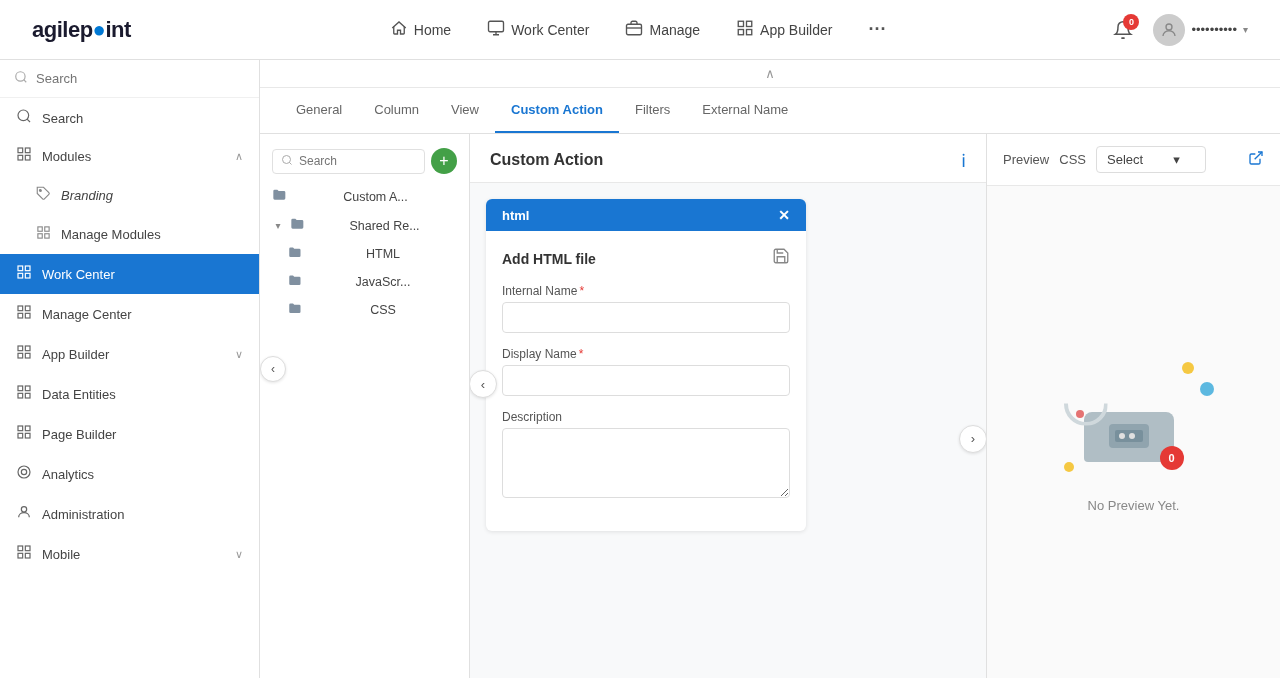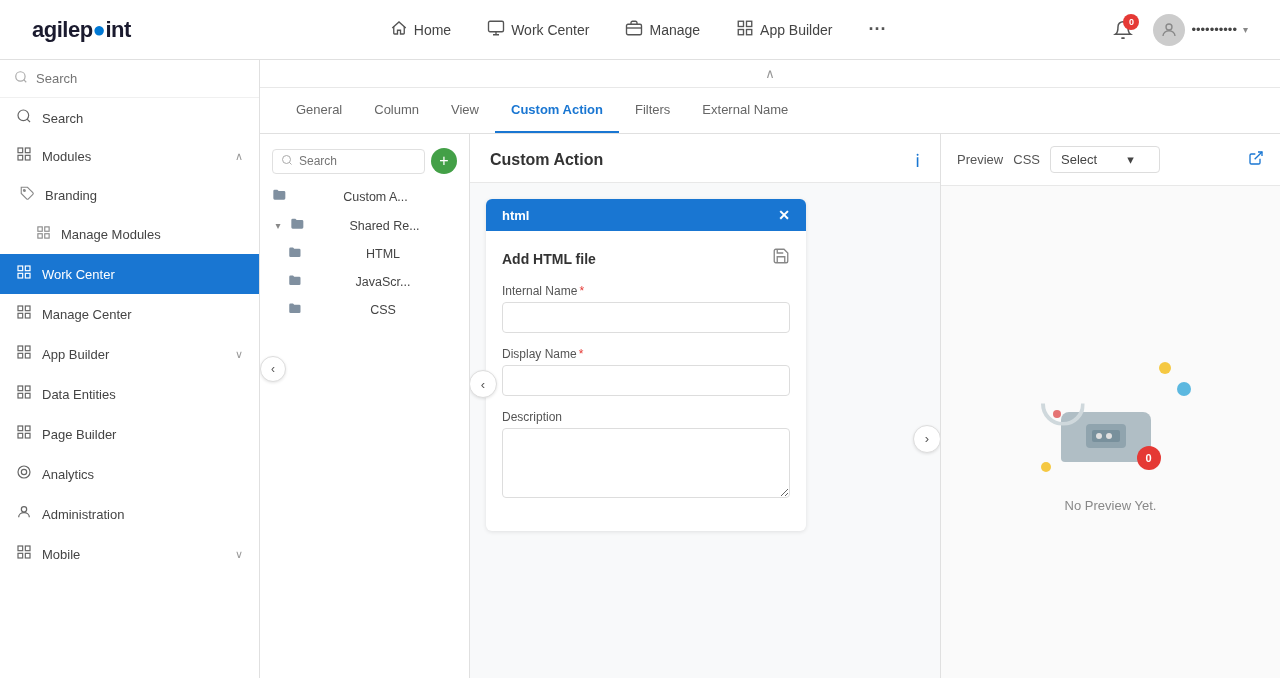--- a/index.html
+++ b/index.html
@@ -86,21 +86,21 @@
     .form-label .required { color: #e53935; margin-left: 2px; }
     .form-input { width: 100%; border: 1px solid #ddd; border-radius: 4px; padding: 7px 10px; font-size: 13px; outline: none; }
     .form-textarea { width: 100%; border: 1px solid #ddd; border-radius: 4px; padding: 7px 10px; font-size: 13px; outline: none; resize: vertical; height: 70px; }
 
     
     .arrow-btn { position: absolute; width: 28px; height: 28px; background: #fff; border: 1px solid #ddd; border-radius: 50%; display: flex; align-items: center; justify-content: center; cursor: pointer; color: #555; font-size: 13px; box-shadow: 0 1px 3px rgba(0,0,0,0.1); z-index: 5; }
     .arrow-left { left: -14px; top: 45%; }
     .arrow-right { right: -14px; top: 55%; }
 
     
-    .preview-panel { width: 340px; background: #fff; border-left: 1px solid #e0e0e0; display: flex; flex-direction: column; flex-shrink: 0; }
+    .preview-panel { width: 294px; background: #fff; border-left: 1px solid #e0e0e0; display: flex; flex-direction: column; flex-shrink: 0; }
     .preview-header { display: flex; align-items: center; gap: 10px; padding: 12px 16px; border-bottom: 1px solid #e8e8e8; }
     .preview-label { font-size: 13px; color: #555; font-weight: 500; }
     .css-label { font-size: 13px; color: #555; font-weight: 500; }
     .select-dropdown { border: 1px solid #ddd; border-radius: 4px; padding: 5px 10px; font-size: 13px; color: #444; display: flex; align-items: center; gap: 30px; cursor: pointer; min-width: 110px; }
     .external-link { margin-left: auto; color: #1976d2; font-size: 16px; cursor: pointer; }
     .preview-content { flex: 1; display: flex; flex-direction: column; align-items: center; justify-content: center; gap: 16px; background: #fafafa; position: relative; }
     .preview-no-text { font-size: 13px; color: #888; }
 
     
     .info-icon { color: #1976d2; font-size: 18px; cursor: pointer; }
@@ -208,21 +208,21 @@
             <rect x="3" y="3" width="7" height="7"></rect>
             <rect x="14" y="3" width="7" height="7"></rect>
             <rect x="3" y="14" width="7" height="7"></rect>
             <rect x="14" y="14" width="7" height="7"></rect>
           </svg>
       </span>
       <span class="item-label">Modules</span>
       <span class="expand-icon">∧</span>
     </div>
 
-    <div class="sidebar-item" style="padding-left:20px;">
+    <div class="sidebar-item" style="padding-left:36px;font-style:italic;">
       <span class="sidebar-icon">
         <svg width="15" height="15" viewBox="0 0 24 24" fill="none" stroke="#888" stroke-width="1.8">
             <path d="M20.59 13.41l-7.17 7.17a2 2 0 01-2.83 0L2 12V2h10l8.59 8.59a2 2 0 010 2.82z"></path>
             <circle cx="7" cy="7" r="1.5" fill="#888"></circle>
           </svg>
       </span>
       <span class="item-label">Branding</span>
     </div>
 
     <div class="sidebar-item" style="padding-left:36px;">

